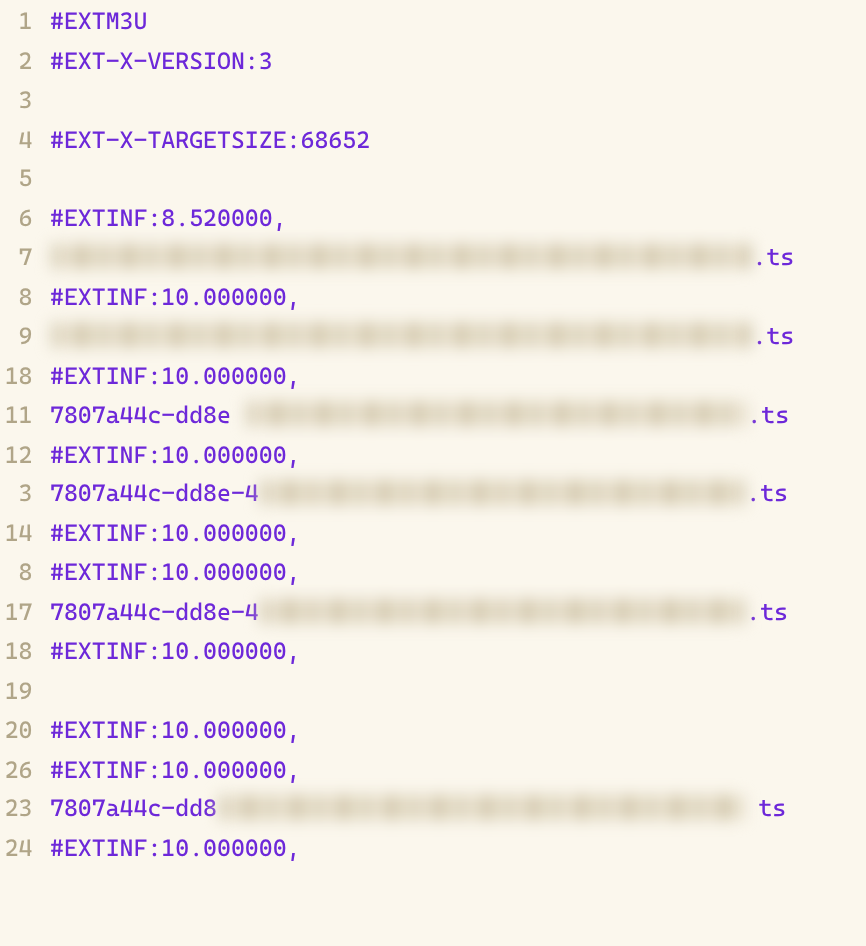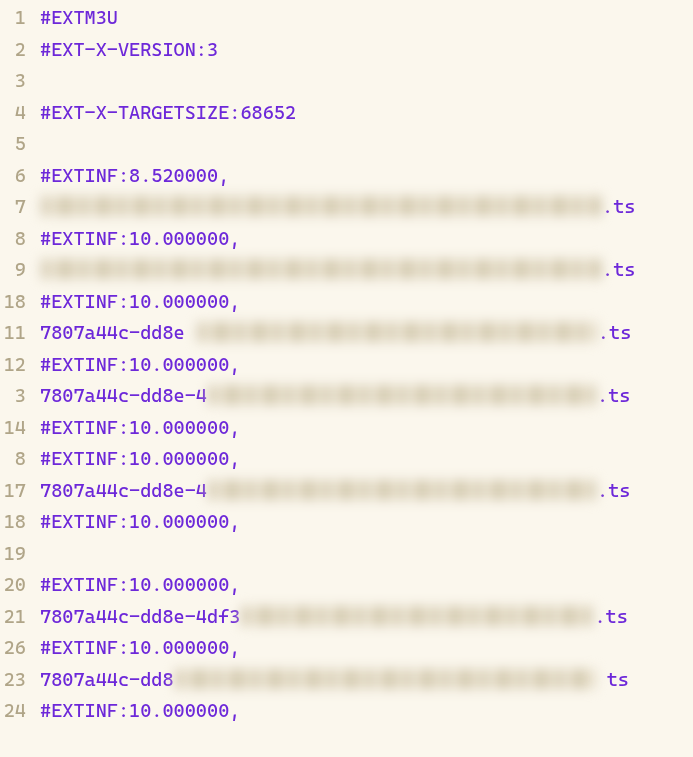--- a/index.html
+++ b/index.html
@@ -68,17 +68,16 @@
     <div class="line"><span class="gutter">18</span><span class="content"><span>#EXTINF:10.000000,</span></span></div>
     <div class="line"><span class="gutter">11</span><span class="content"><span>7807a44c-dd8e </span><span class="blur" style="width: 400px;"></span><span>.ts</span></span></div>
     <div class="line"><span class="gutter">12</span><span class="content"><span>#EXTINF:10.000000,</span></span></div>
     <div class="line"><span class="gutter">3</span><span class="content"><span>7807a44c-dd8e-4</span><span class="blur" style="width: 388px;"></span><span>.ts</span></span></div>
     <div class="line"><span class="gutter">14</span><span class="content"><span>#EXTINF:10.000000,</span></span></div>
     <div class="line"><span class="gutter">8</span><span class="content"><span>#EXTINF:10.000000,</span></span></div>
     <div class="line"><span class="gutter">17</span><span class="content"><span>7807a44c-dd8e-4</span><span class="blur" style="width: 388px;"></span><span>.ts</span></span></div>
     <div class="line"><span class="gutter">18</span><span class="content"><span>#EXTINF:10.000000,</span></span></div>
     <div class="line"><span class="gutter">19</span></div>
     <div class="line"><span class="gutter">20</span><span class="content"><span>#EXTINF:10.000000,</span></span></div>
-    <div class="line"><span class="gutter">21</span><span class="content"><span>7807a44c-dd8e-4df3</span><span class="blur" style="width: 352px;"></span><span>.ts</span></span></div>
     <div class="line"><span class="gutter">26</span><span class="content"><span>#EXTINF:10.000000,</span></span></div>
     <div class="line"><span class="gutter">23</span><span class="content"><span>7807a44c-dd8</span><span class="blur" style="width: 420px;"></span><span> ts</span></span></div>
     <div class="line"><span class="gutter">24</span><span class="content"><span>#EXTINF:10.000000,</span></span></div>
   </div>
 
 </body></html>

